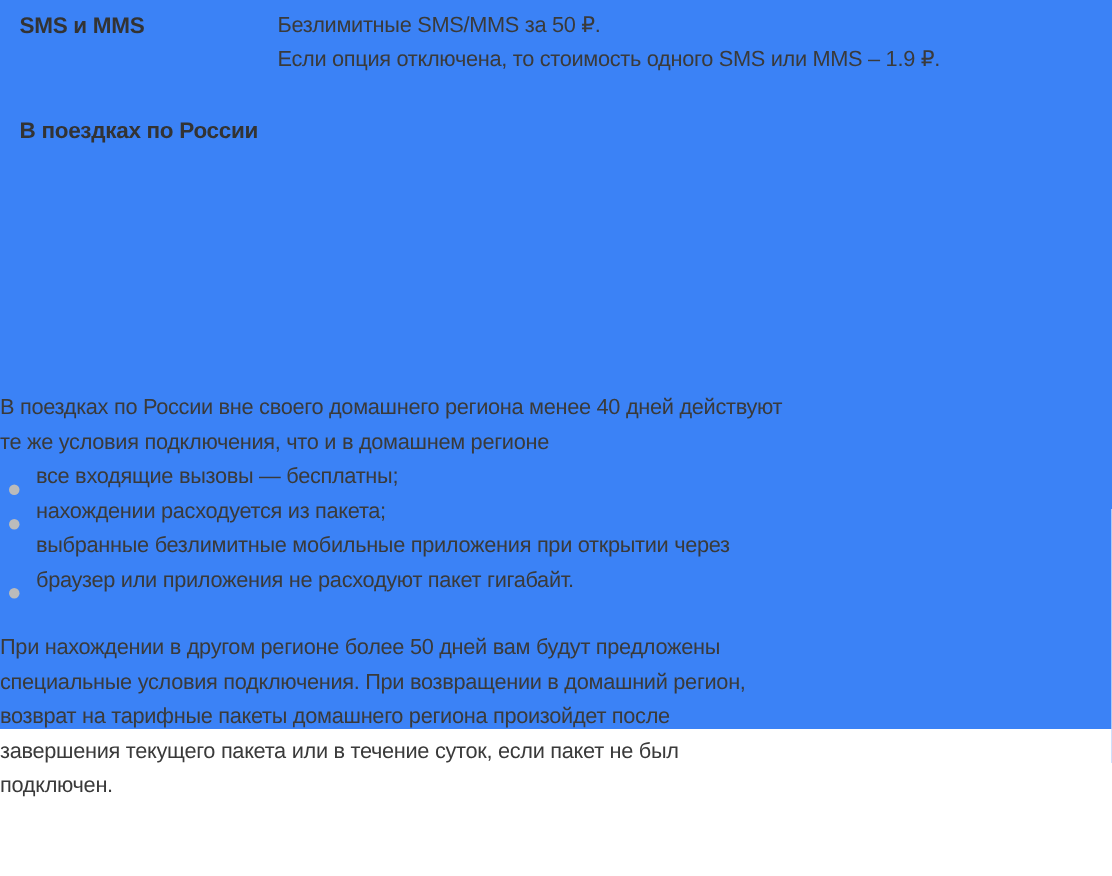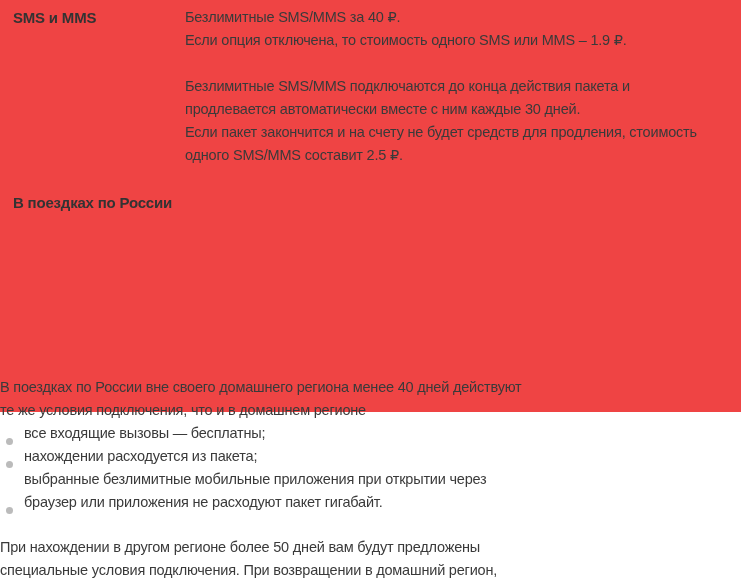--- a/index.html
+++ b/index.html
@@ -10,23 +10,23 @@
   body {
     width: 741px;
     height: 584px;
     overflow: hidden;
     font-family: "Liberation Sans", "DejaVu Sans", sans-serif;
     color: #3a3a3a;
   }
   .page {
     box-sizing: border-box;
     width: 741px;
-    height: 412px;
+    height: 486px;
     padding-top: 6px;
-    background: #ef4444;
+    background: #3b82f6;
   }
   .row {
     display: flex;
     align-items: flex-start;
   }
   .row-2 {
     margin-top: 24px;
     flex-direction: column;
   }
   .label-col {
@@ -80,26 +80,22 @@
   }
 </style>
 </head>
 <body>
 
 <div class="page">
 
   <section class="row">
     <div class="label-col">SMS и MMS</div>
     <div class="content-col">
-      <p class="para">Безлимитные SMS/MMS за 40 ₽.
+      <p class="para">Безлимитные SMS/MMS за 50 ₽.
 Если опция отключена, то стоимость одного SMS или MMS – 1.9 ₽.</p>
-      <p class="para">Безлимитные SMS/MMS подключаются до конца действия пакета и
-продлевается автоматически вместе с ним каждые 30 дней.
-Если пакет закончится и на счету не будет средств для продления, стоимость
-одного SMS/MMS составит 2.5 ₽.</p>
     </div>
   </section>
 
   <section class="row row-2">
     <div class="label-col">В поездках по России</div>
     <div class="content-col">
       <p class="para">В поездках по России вне своего домашнего региона менее 40 дней действуют
 те же условия подключения, что и в домашнем регионе</p>
       <ul class="bullets">
         <li>

